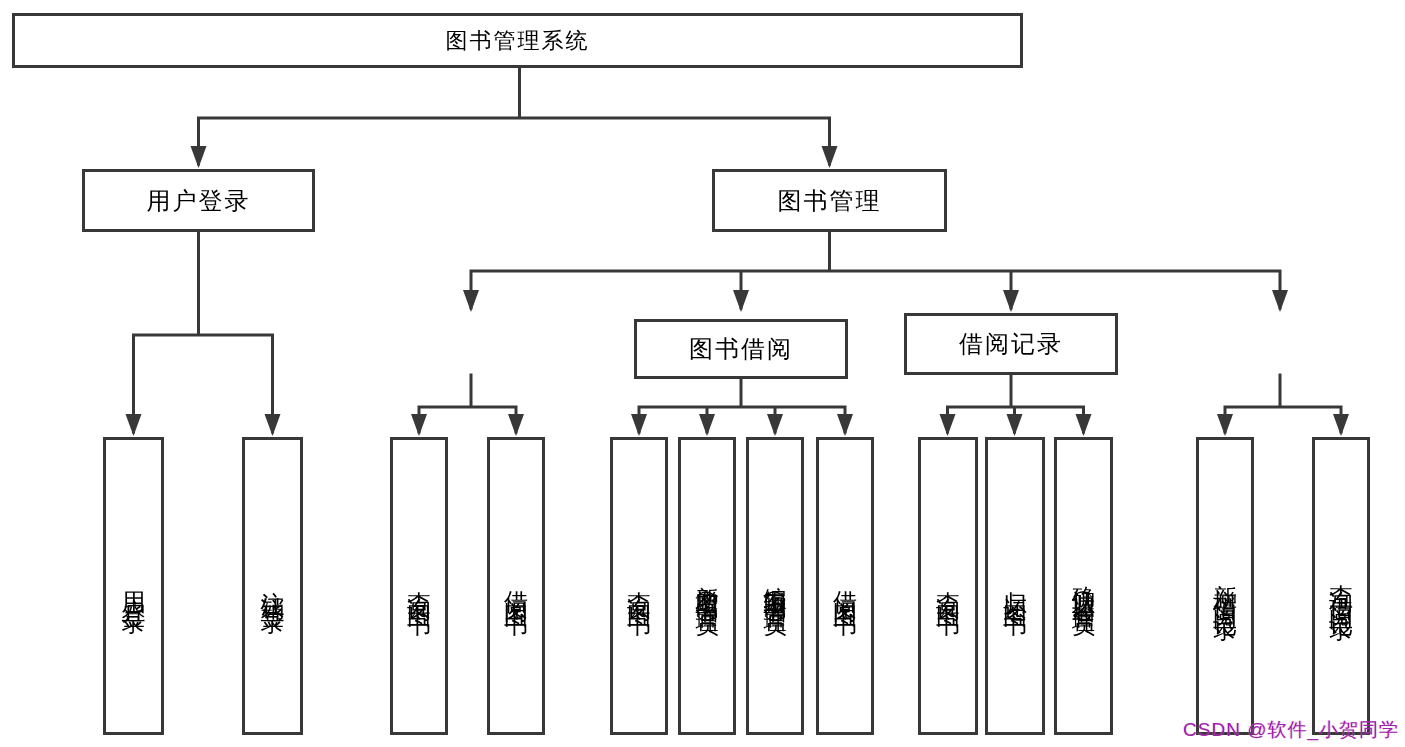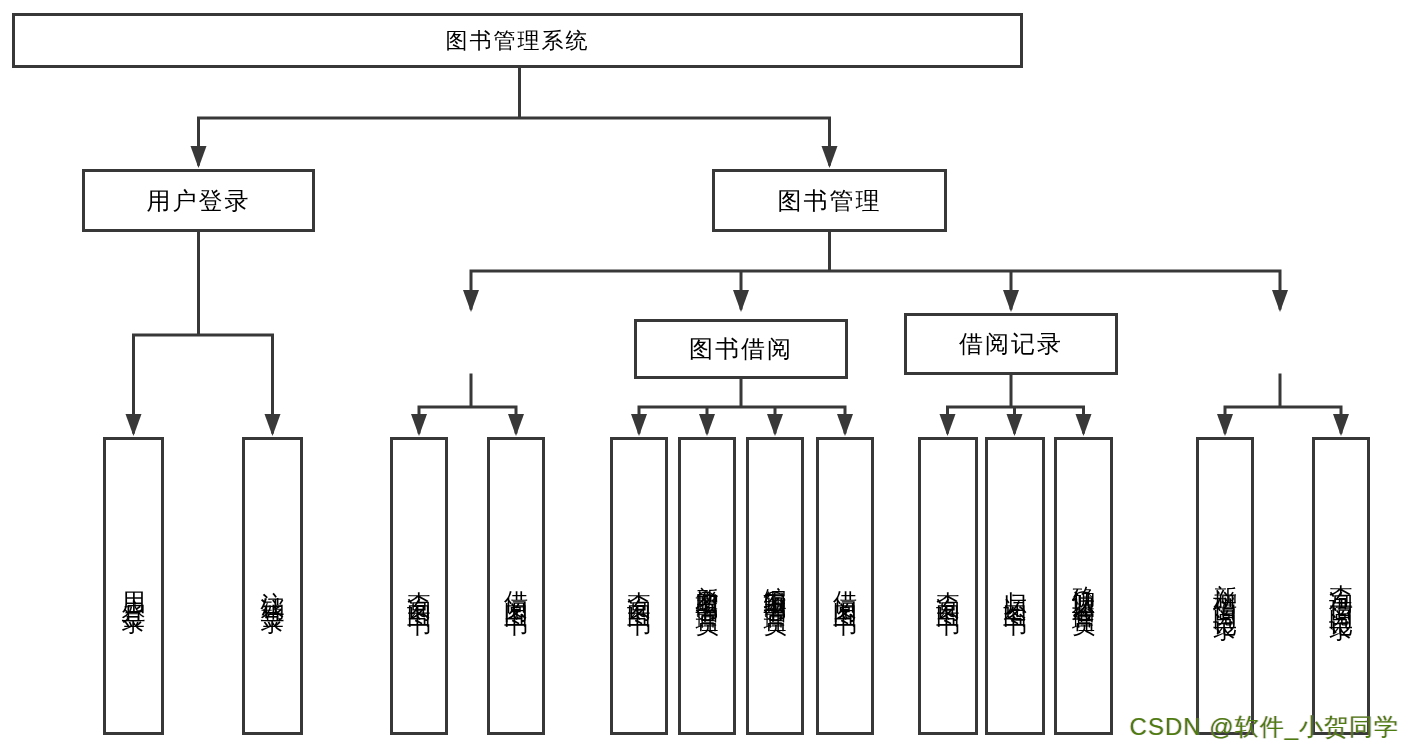--- a/index.html
+++ b/index.html
@@ -16,21 +16,21 @@
   }
   .box.root span{font-size:22px;letter-spacing:2px;}
   .box.h span{font-size:24px;letter-spacing:2px;line-height:1;}
   .box.leaf span{
     writing-mode:vertical-rl;text-orientation:mixed;
     font-size:24px;line-height:1;letter-spacing:7px;
   }
   .box.leaf span.dense{font-size:23px;letter-spacing:4px;}
   .watermark{
     position:absolute;z-index:3;right:6px;bottom:4px;
-    font-size:24px;letter-spacing:1px;color:#4d7c0f;
+    font-size:19px;letter-spacing:1px;color:#a21caf;
     text-shadow:-1px 0 0 rgba(230,120,120,0.30),1px 0 0 rgba(120,140,230,0.30);
     white-space:nowrap;
   }
 </style>
 </head>
 <body>
 
 <div class="canvas">
 
   <svg class="connectors" width="1405" height="747" viewBox="0 0 1405 747" stroke="#383838" stroke-width="3" fill="#383838" stroke-linecap="square">

